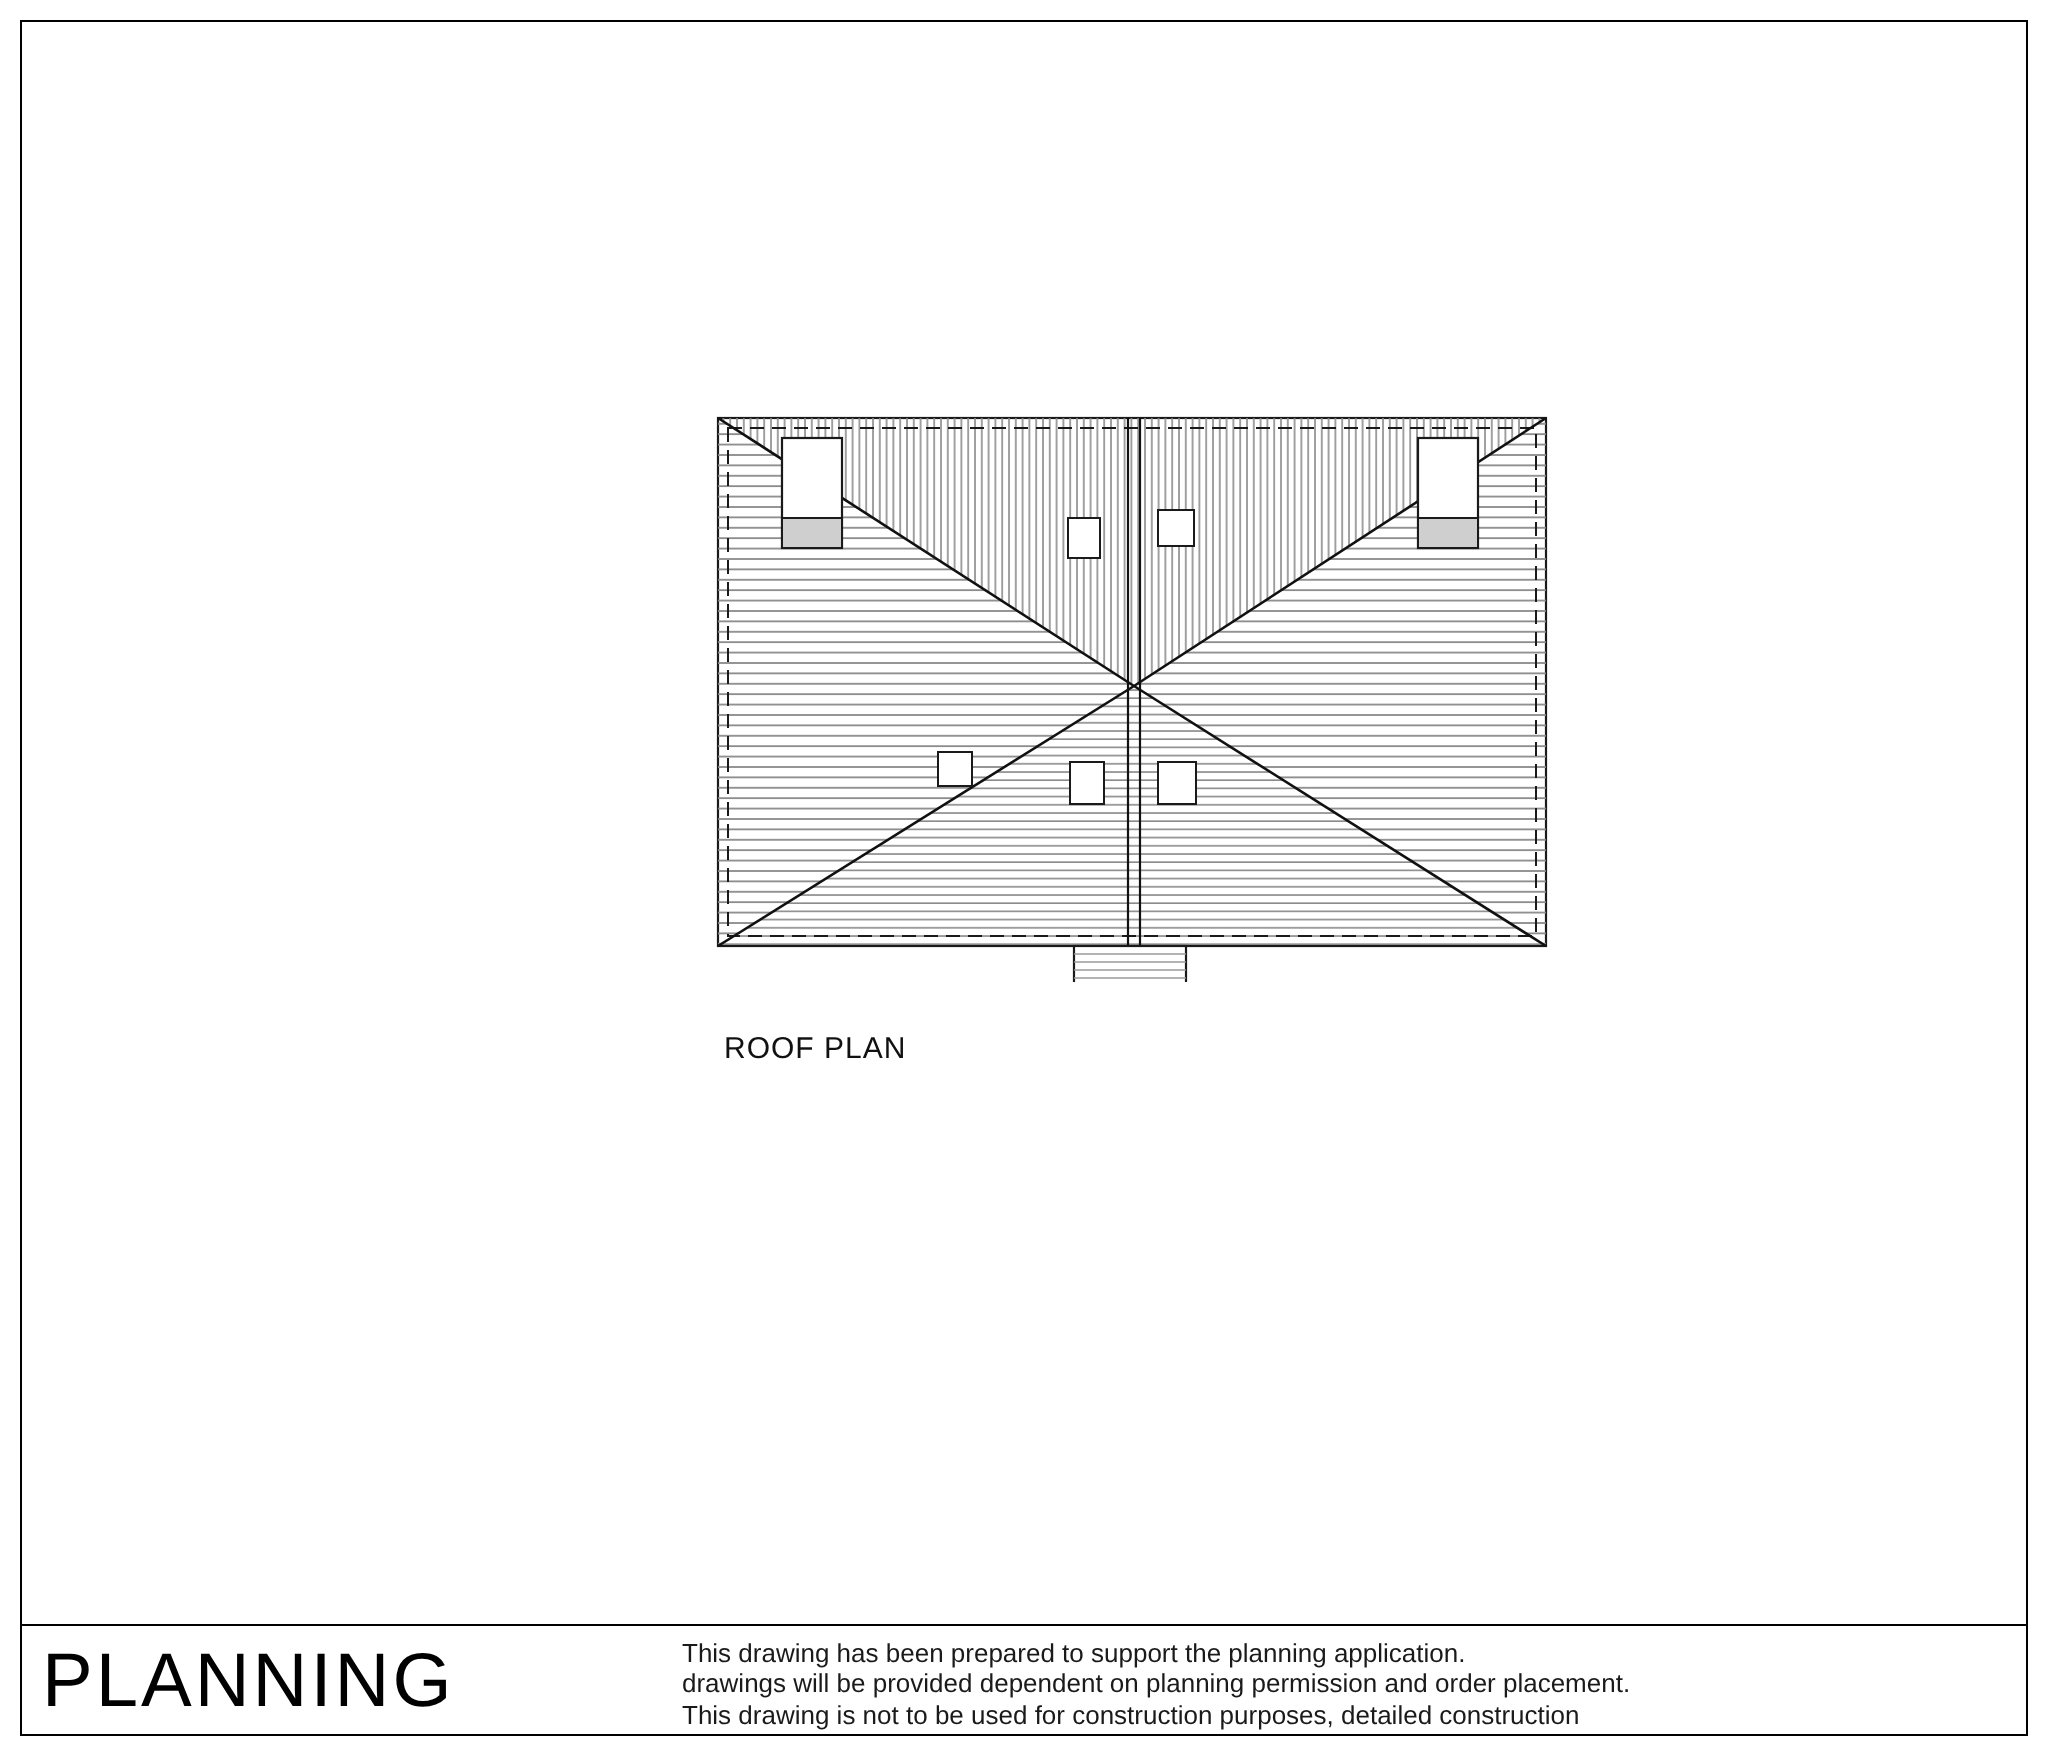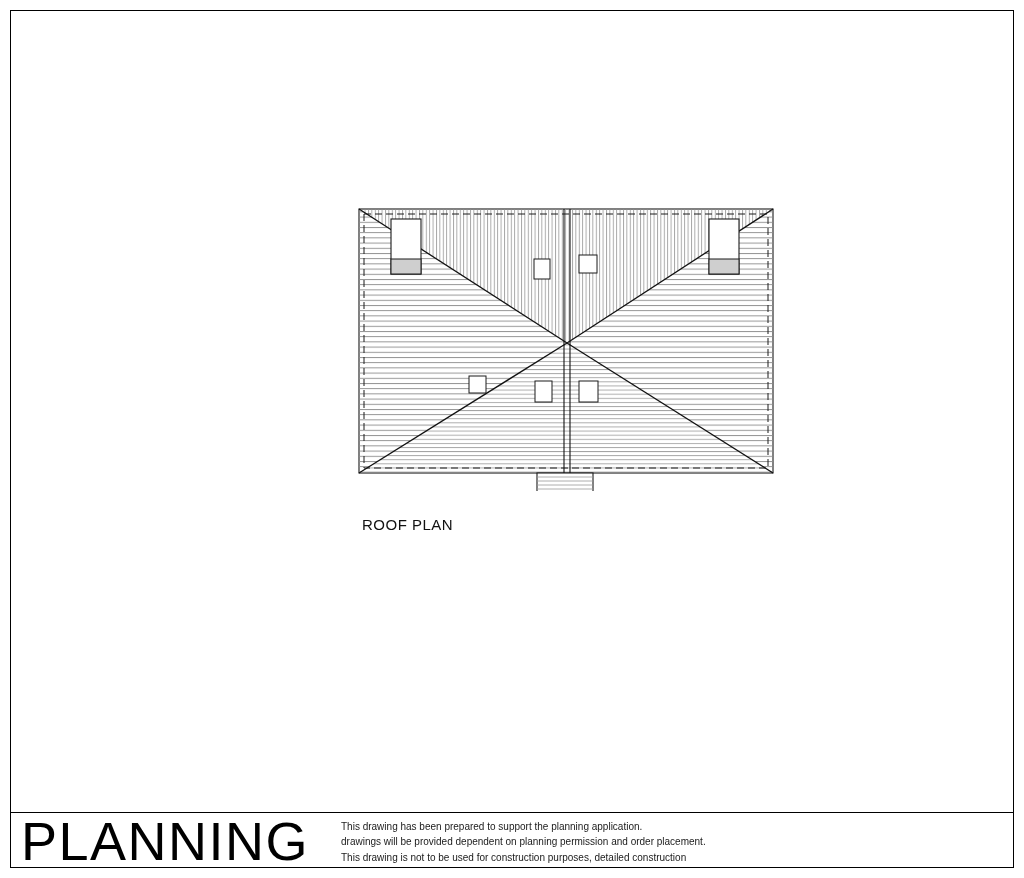--- a/index.html
+++ b/index.html
@@ -76,34 +76,34 @@
     width: 1002px;
     height: 55px;
     border-top: 1px solid #000000;
     box-sizing: border-box;
   }
 
   .planning-word {
     position: absolute;
     left: 21px;
     top: 813px;
-    font-size: 54px;
+    font-size: 38px;
     font-weight: 400;
     letter-spacing: 1.5px;
     line-height: 56px;
     color: #000000;
     white-space: nowrap;
   }
 
   .note-block {
     position: absolute;
     left: 341px;
     top: 819px;
     width: 540px;
-    font-size: 10px;
+    font-size: 13px;
     line-height: 15.3px;
     color: #1a1a1a;
   }
   .note-block div {
     white-space: nowrap;
   }
 </style>
 </head>
 <body>
 

